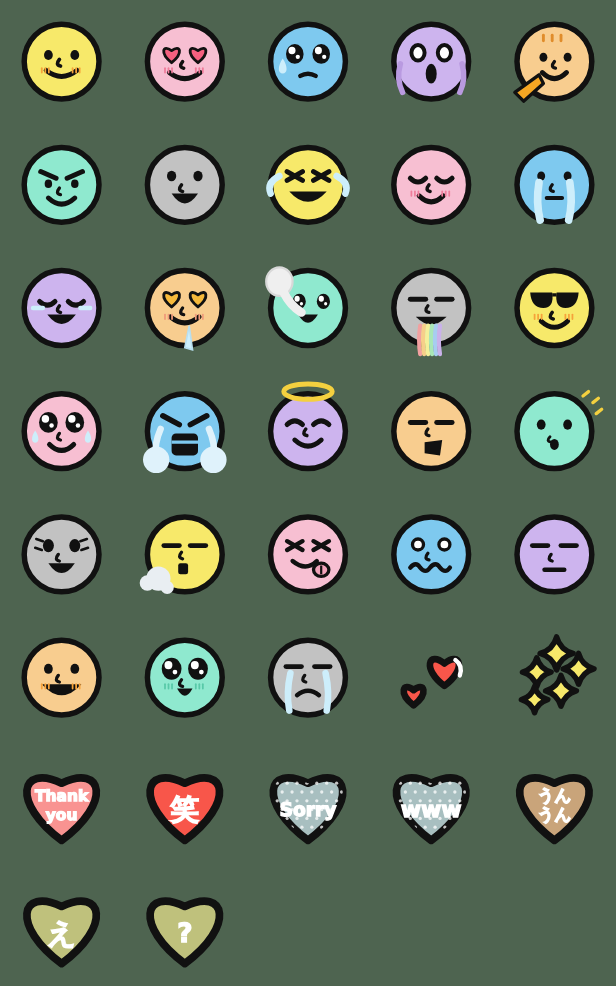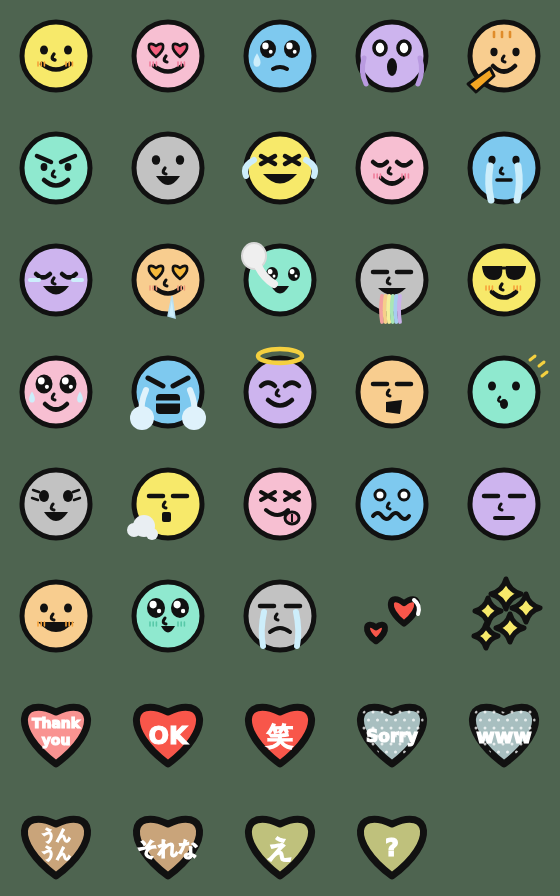--- a/index.html
+++ b/index.html
@@ -426,27 +426,20 @@
         <title>yellow sparkles</title>
       </svg>
     </div>
     <div class="cell">
       <svg viewBox="0 0 100 100" width="100" height="100">
         <path d="M 50 86 C 4 52, 12 16, 50 34 C 88 16, 96 52, 50 86 Z" fill="#f99391" stroke="#111111" stroke-width="7" stroke-linejoin="round"></path>
         <text x="50" y="50.3" text-anchor="middle" font-family="&quot;DejaVu Sans&quot;, sans-serif" font-size="14" font-weight="bold" fill="#ffffff" stroke="#ffffff" stroke-width="1.2" paint-order="stroke">Thank</text>
         <text x="50" y="67.3" text-anchor="middle" font-family="&quot;DejaVu Sans&quot;, sans-serif" font-size="14" font-weight="bold" fill="#ffffff" stroke="#ffffff" stroke-width="1.2" paint-order="stroke">you</text>
         <title>Thank
 you</title>
-      </svg>
-    </div>
-    <div class="cell">
-      <svg viewBox="0 0 100 100" width="100" height="100">
-        <path d="M 50 86 C 4 52, 12 16, 50 34 C 88 16, 96 52, 50 86 Z" fill="#f8564a" stroke="#111111" stroke-width="7" stroke-linejoin="round"></path>
-        <text x="50" y="66.16" text-anchor="middle" font-family="&quot;DejaVu Sans&quot;, sans-serif" font-size="24" font-weight="bold" fill="#ffffff" stroke="#ffffff" stroke-width="1.2" paint-order="stroke">OK</text>
-        <title>OK</title>
       </svg>
     </div>
     <div class="cell">
       <svg viewBox="0 0 100 100" width="100" height="100">
         <path d="M 50 86 C 4 52, 12 16, 50 34 C 88 16, 96 52, 50 86 Z" fill="#f8564a" stroke="#111111" stroke-width="7" stroke-linejoin="round"></path>
         <text x="50" y="66.84" text-anchor="middle" font-family="&quot;DejaVu Sans&quot;, sans-serif" font-size="26" font-weight="bold" fill="#ffffff" stroke="#ffffff" stroke-width="1.2" paint-order="stroke">笑</text>
         <title>笑</title>
       </svg>
     </div>
     <div class="cell">
@@ -561,27 +554,20 @@
       <svg viewBox="0 0 100 100" width="100" height="100">
         <path d="M 50 86 C 4 52, 12 16, 50 34 C 88 16, 96 52, 50 86 Z" fill="#c9a47a" stroke="#111111" stroke-width="7" stroke-linejoin="round"></path>
         <text x="50" y="49.75" text-anchor="middle" font-family="&quot;DejaVu Sans&quot;, sans-serif" font-size="15" font-weight="bold" fill="#ffffff" stroke="#ffffff" stroke-width="1.2" paint-order="stroke">うん</text>
         <text x="50" y="67.75" text-anchor="middle" font-family="&quot;DejaVu Sans&quot;, sans-serif" font-size="15" font-weight="bold" fill="#ffffff" stroke="#ffffff" stroke-width="1.2" paint-order="stroke">うん</text>
         <title>うん
 うん</title>
       </svg>
     </div>
     <div class="cell">
       <svg viewBox="0 0 100 100" width="100" height="100">
-        <path d="M 50 86 C 4 52, 12 16, 50 34 C 88 16, 96 52, 50 86 Z" fill="#c9a47a" stroke="#111111" stroke-width="7" stroke-linejoin="round"></path>
-        <text x="50" y="64.8" text-anchor="middle" font-family="&quot;DejaVu Sans&quot;, sans-serif" font-size="20" font-weight="bold" fill="#ffffff" stroke="#ffffff" stroke-width="1.2" paint-order="stroke">それな</text>
-        <title>それな</title>
-      </svg>
-    </div>
-    <div class="cell">
-      <svg viewBox="0 0 100 100" width="100" height="100">
         <path d="M 50 86 C 4 52, 12 16, 50 34 C 88 16, 96 52, 50 86 Z" fill="#bfc17c" stroke="#111111" stroke-width="7" stroke-linejoin="round"></path>
         <text x="50" y="66.84" text-anchor="middle" font-family="&quot;DejaVu Sans&quot;, sans-serif" font-size="26" font-weight="bold" fill="#ffffff" stroke="#ffffff" stroke-width="1.2" paint-order="stroke">え</text>
         <title>え</title>
       </svg>
     </div>
     <div class="cell">
       <svg viewBox="0 0 100 100" width="100" height="100">
         <path d="M 50 86 C 4 52, 12 16, 50 34 C 88 16, 96 52, 50 86 Z" fill="#bfc17c" stroke="#111111" stroke-width="7" stroke-linejoin="round"></path>
         <text x="50" y="66.16" text-anchor="middle" font-family="&quot;DejaVu Sans&quot;, sans-serif" font-size="24" font-weight="bold" fill="#ffffff" stroke="#ffffff" stroke-width="1.2" paint-order="stroke">?</text>
         <title>?</title>

